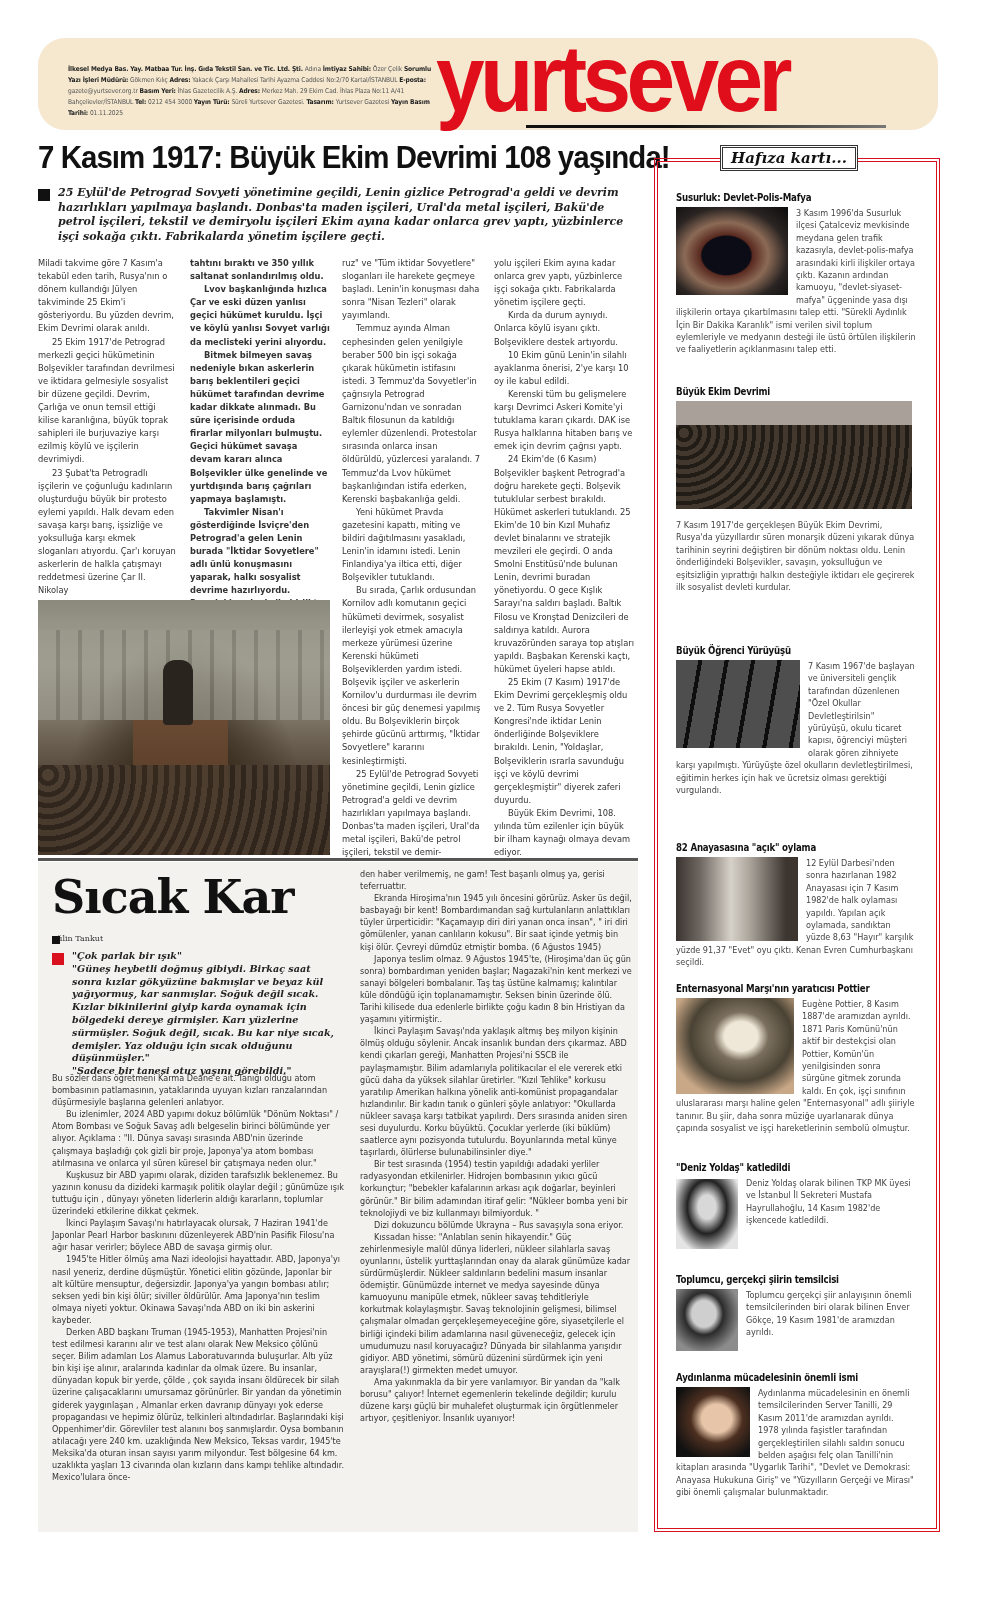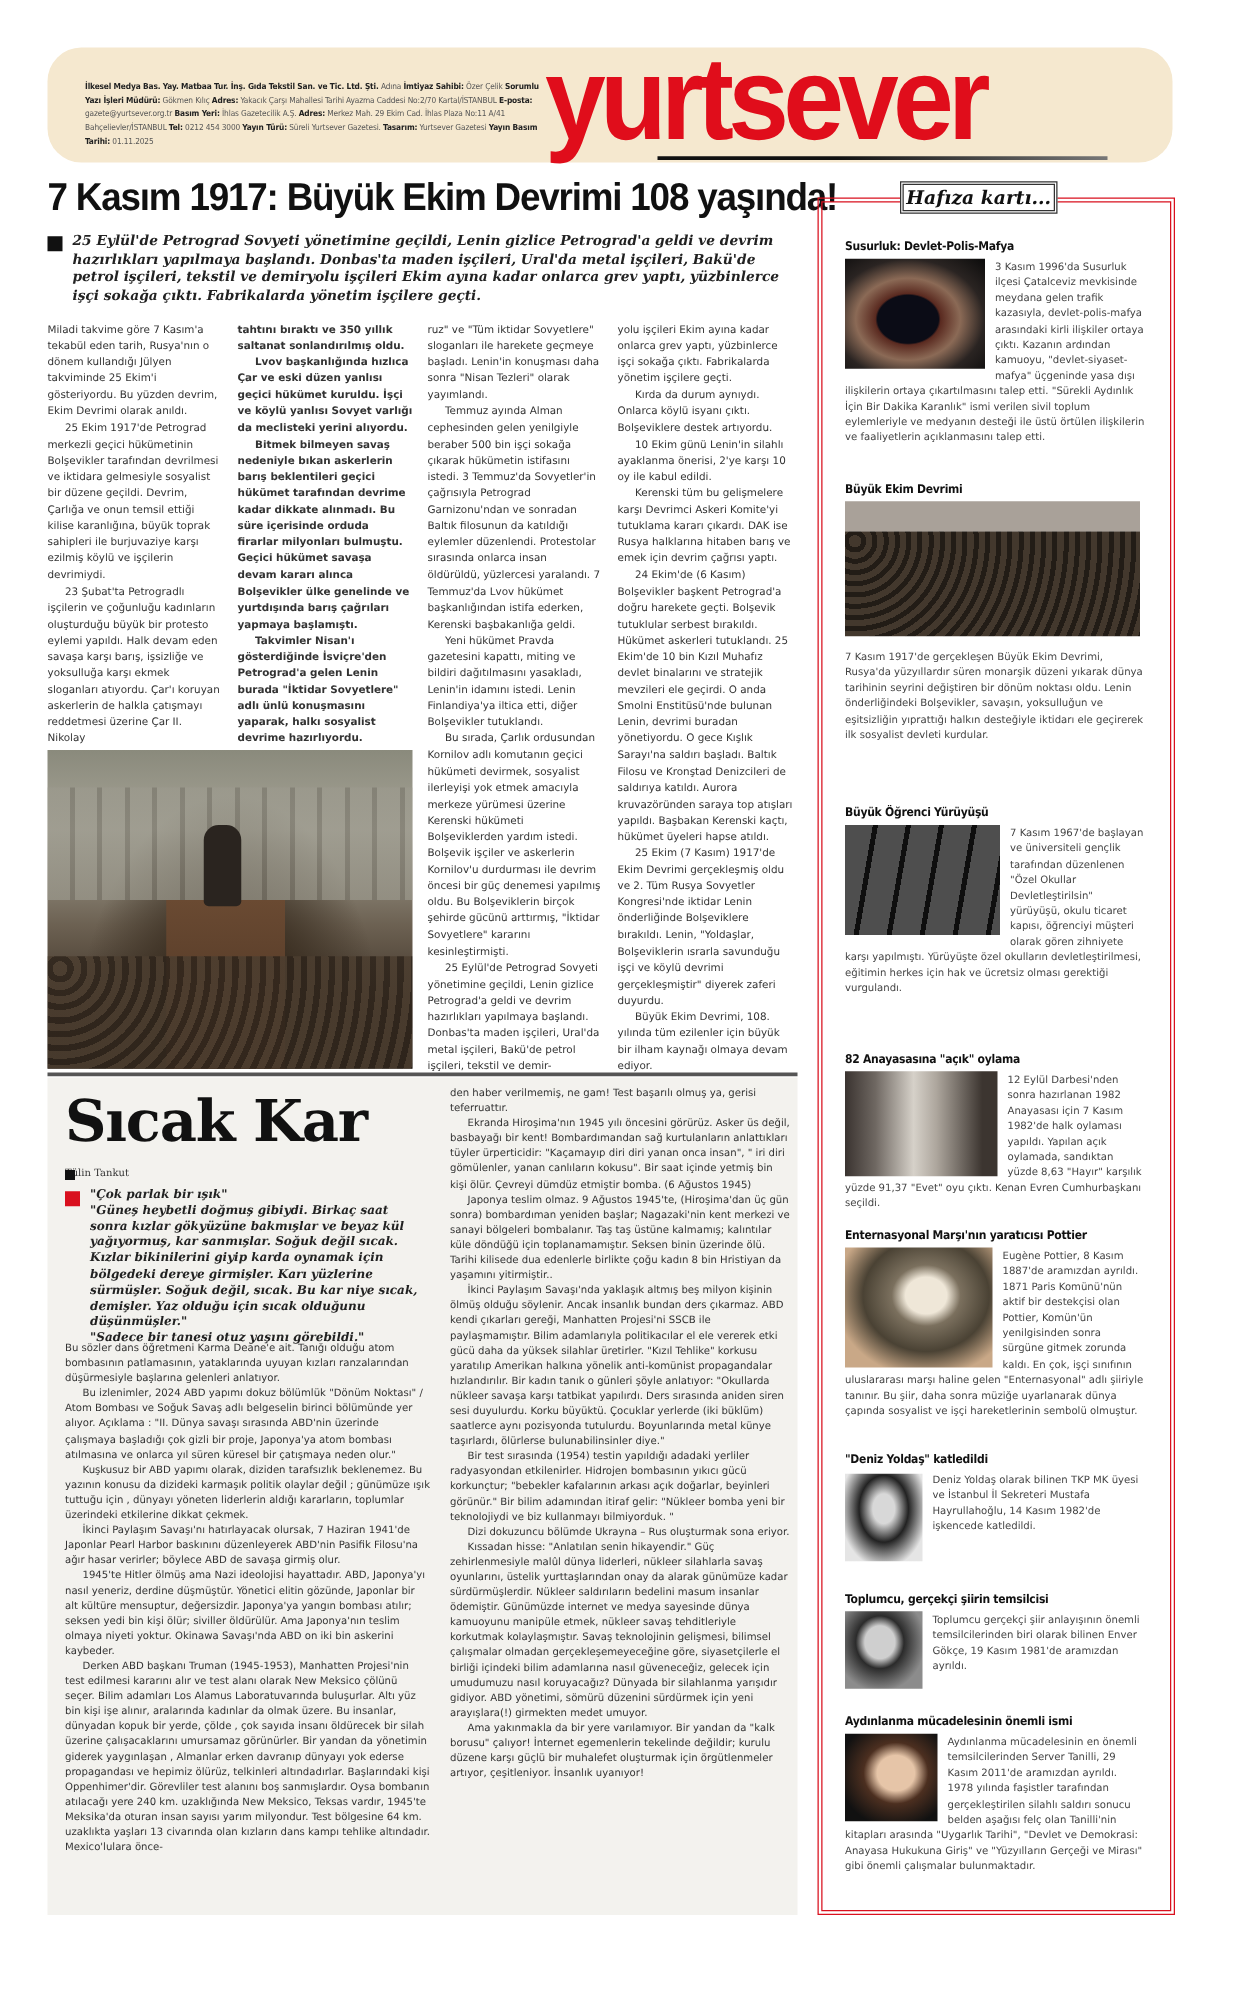--- a/index.html
+++ b/index.html
@@ -43,21 +43,21 @@
   .kar-quote { position: absolute; left: 14px; top: 88px; width: 290px; padding-left: 20px; font-family: "DejaVu Serif", serif; font-style: italic; font-weight: bold; font-size: 9.6px; line-height: 12.8px; color: #222; }
   .kar-quote .sq { position: absolute; left: 0; top: 3px; width: 12px; height: 12px; background: #d9101e; }
   .kar-quote p + p { margin-top: 0; }
   .kar-body1 { position: absolute; left: 14px; top: 210px; width: 292px; font-size: 8.1px; line-height: 12.1px; color: #333; }
   .kar-body2 { position: absolute; left: 322px; top: 6px; width: 272px; font-size: 8.1px; line-height: 12.1px; color: #333; }
   .kar-body1 p + p, .kar-body2 p + p { text-indent: 14px; }
   .kar-body2 p:first-child { text-indent: 0; }
 
   
   .side { position: absolute; left: 654px; top: 158px; width: 286px; height: 1374px; border: 3px double #d9101e; border-width: 4px; border-style: double; }
-  .side-label { position: absolute; left: 720px; top: 145px; width: 126px; height: 26px; background: #fff; border: 3px double #333; text-align: center; font-family: "DejaVu Serif", serif; font-style: italic; font-weight: bold; font-size: 15px; line-height: 20px; color: #111; }
+  .side-label { position: absolute; left: 720px; top: 145px; width: 138px; height: 26px; background: #fff; border: 3px double #333; text-align: center; font-family: "DejaVu Serif", serif; font-style: italic; font-weight: bold; font-size: 15px; line-height: 20px; color: #111; }
   .item { position: absolute; left: 676px; width: 240px; }
   .item h3 { font-family: "DejaVu Sans Condensed", "DejaVu Sans", sans-serif; font-weight: bold; font-size: 9.6px; color: #111; letter-spacing: -0.2px; margin-bottom: 4px; }
   .item .txt { font-size: 8.1px; line-height: 12.4px; color: #444; }
   .item .pic { float: left; margin: 0 8px 2px 0; }
   .pic-car { width: 112px; height: 88px; background: radial-gradient(ellipse at 45% 55%, #0b0c16 0 28%, #5a2a20 30%, #8b6a56 48%, #2a2422 70%, #0b0b0b 100%); }
   .pic-ekim { width: 236px; height: 108px; background: repeating-radial-gradient(circle at 8px 8px, #43382d 0 5px, #221c16 5px 9px); border-top: 24px solid #a9a199; margin: 0 0 10px 0 !important; float: none !important; }
   .pic-march { width: 124px; height: 88px; background: repeating-linear-gradient(100deg,#e9e9e7 0 22px,#2b2b2b 22px 26px), #555; filter: grayscale(1); background-blend-mode: multiply; }
   .pic-evren { width: 122px; height: 84px; background: linear-gradient(90deg,#3a3330 0%, #6f6862 20%, #d6d1c9 45%, #ada69d 60%, #3c3530 90%); }
   .pic-pottier { width: 118px; height: 96px; background: radial-gradient(ellipse at 55% 40%, #efe7d8 0 18%, #7b705e 30%, #4a4234 55%, #c9a887 80%); }
   .pic-deniz { width: 62px; height: 70px; background: radial-gradient(ellipse at 50% 40%, #d8d8d8 0 20%, #222 45%, #e5e5e5 80%); margin-top: 2px !important; }
@@ -139,21 +139,21 @@
       <p>İkinci Paylaşım Savaşı'nı hatırlayacak olursak, 7 Haziran 1941'de  Japonlar Pearl Harbor baskınını düzenleyerek ABD'nin Pasifik Filosu'na ağır hasar verirler; böylece ABD de savaşa girmiş olur.</p>
       <p>1945'te Hitler ölmüş ama Nazi ideolojisi hayattadır. ABD, Japonya'yı nasıl yeneriz, derdine düşmüştür. Yönetici elitin gözünde, Japonlar bir alt kültüre mensuptur, değersizdir. Japonya'ya yangın bombası atılır; seksen yedi bin kişi ölür; siviller öldürülür. Ama Japonya'nın  teslim olmaya niyeti yoktur. Okinawa Savaşı'nda  ABD on iki bin askerini kaybeder.</p>
       <p>Derken ABD başkanı Truman (1945-1953), Manhatten Projesi'nin test edilmesi kararını alır ve test alanı olarak New Meksico çölünü seçer.  Bilim adamları Los Alamus Laboratuvarında buluşurlar. Altı yüz bin kişi işe alınır, aralarında kadınlar da olmak üzere. Bu insanlar, dünyadan kopuk bir yerde, çölde , çok sayıda insanı öldürecek bir silah üzerine çalışacaklarını umursamaz görünürler. Bir yandan da yönetimin  giderek yaygınlaşan , Almanlar erken davranıp dünyayı yok ederse  propagandası ve  hepimiz ölürüz, telkinleri altındadırlar.  Başlarındaki kişi Oppenhimer'dir.  Görevliler test  alanını boş sanmışlardır. Oysa bombanın atılacağı yere 240 km. uzaklığında New Meksico, Teksas vardır,  1945'te Meksika'da oturan insan sayısı yarım milyondur. Test bölgesine 64 km. uzaklıkta yaşları 13 civarında olan kızların dans kampı tehlike altındadır.  Mexico'lulara önce-</p>
     </div>
   <div class="kar-body2">
       <p>den haber verilmemiş, ne gam! Test başarılı olmuş ya, gerisi teferruattır.</p>
       <p>Ekranda Hiroşima'nın 1945 yılı öncesini görürüz. Asker üs değil, basbayağı bir kent! Bombardımandan  sağ kurtulanların anlattıkları tüyler ürperticidir: "Kaçamayıp diri diri yanan onca insan", " iri diri gömülenler, yanan canlıların kokusu". Bir saat içinde yetmiş bin kişi ölür. Çevreyi dümdüz etmiştir bomba. (6 Ağustos 1945)</p>
       <p>Japonya teslim olmaz. 9 Ağustos 1945'te, (Hiroşima'dan üç gün sonra) bombardıman yeniden başlar; Nagazaki'nin kent merkezi ve sanayi bölgeleri bombalanır. Taş taş üstüne kalmamış; kalıntılar küle döndüğü için toplanamamıştır. Seksen binin üzerinde ölü. Tarihi kilisede dua edenlerle birlikte  çoğu kadın 8 bin Hristiyan da yaşamını yitirmiştir..</p>
       <p>İkinci Paylaşım Savaşı'nda yaklaşık altmış beş milyon kişinin ölmüş olduğu söylenir. Ancak insanlık bundan ders çıkarmaz. ABD kendi çıkarları gereği, Manhatten Projesi'ni SSCB ile paylaşmamıştır. Bilim adamlarıyla politikacılar el ele vererek etki gücü daha da yüksek silahlar üretirler. "Kızıl Tehlike" korkusu yaratılıp Amerikan halkına yönelik anti-komünist propagandalar  hızlandırılır. Bir kadın tanık o günleri şöyle anlatıyor: "Okullarda nükleer savaşa karşı tatbikat yapılırdı. Ders sırasında aniden siren sesi duyulurdu. Korku büyüktü. Çocuklar  yerlerde (iki büklüm) saatlerce aynı pozisyonda tutulurdu. Boyunlarında metal künye taşırlardı, ölürlerse bulunabilinsinler diye."</p>
       <p>Bir test  sırasında (1954) testin yapıldığı adadaki yerliler radyasyondan etkilenirler. Hidrojen bombasının yıkıcı gücü korkunçtur; "bebekler kafalarının arkası açık doğarlar, beyinleri görünür." Bir bilim adamından itiraf gelir: "Nükleer bomba yeni bir teknolojiydi ve biz kullanmayı bilmiyorduk. "</p>
-      <p>Dizi dokuzuncu bölümde  Ukrayna – Rus oluşturmak sona eriyor.</p>
+      <p>Dizi dokuzuncu bölümde  Ukrayna – Rus savaşıyla sona eriyor.</p>
       <p>Kıssadan hisse: "Anlatılan senin hikayendir." Güç zehirlenmesiyle malûl dünya liderleri, nükleer silahlarla savaş oyunlarını, üstelik yurttaşlarından onay da alarak günümüze kadar sürdürmüşlerdir.  Nükleer saldırıların bedelini masum insanlar ödemiştir. Günümüzde internet ve medya sayesinde dünya kamuoyunu manipüle etmek, nükleer savaş tehditleriyle korkutmak kolaylaşmıştır. Savaş teknolojinin gelişmesi, bilimsel çalışmalar olmadan gerçekleşemeyeceğine göre, siyasetçilerle el birliği içindeki bilim adamlarına nasıl güveneceğiz, gelecek için umudumuzu nasıl koruyacağız? Dünyada bir silahlanma yarışıdır gidiyor. ABD yönetimi, sömürü düzenini sürdürmek için yeni arayışlara(!) girmekten medet umuyor.</p>
       <p>Ama yakınmakla da bir yere varılamıyor.  Bir yandan da "kalk borusu" çalıyor! İnternet egemenlerin tekelinde değildir; kurulu düzene karşı  güçlü bir muhalefet oluşturmak için  örgütlenmeler artıyor, çeşitleniyor. İnsanlık uyanıyor!</p>
     </div>
 </div>
 
 <div class="side"></div>
 <div class="side-label">Hafıza kartı...</div>
 
 <div class="item" style="top:192px">
   <h3>Susurluk: Devlet-Polis-Mafya</h3>

